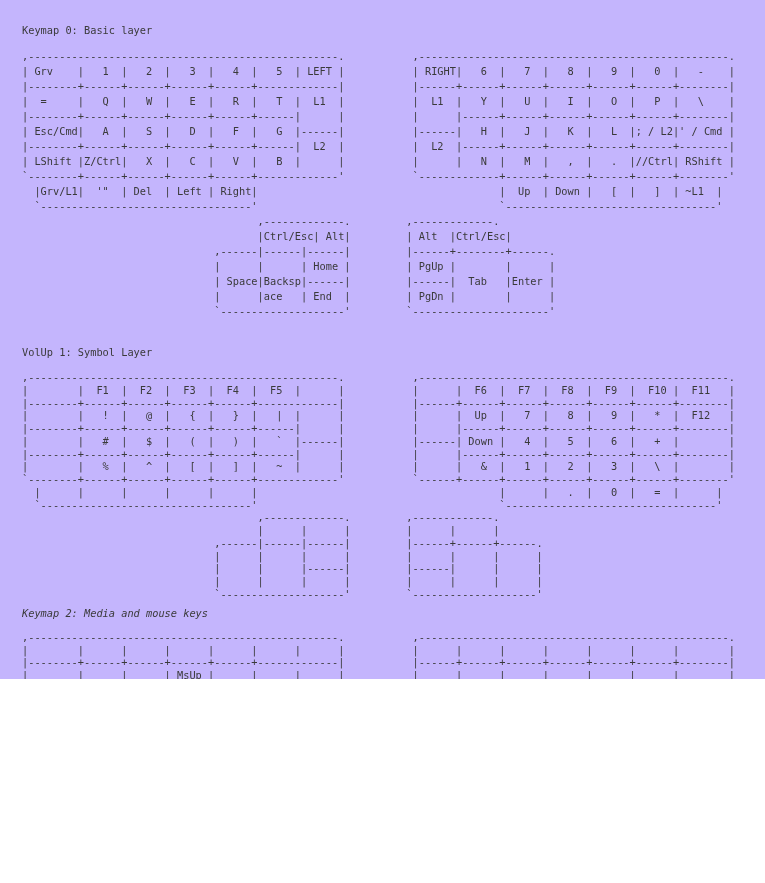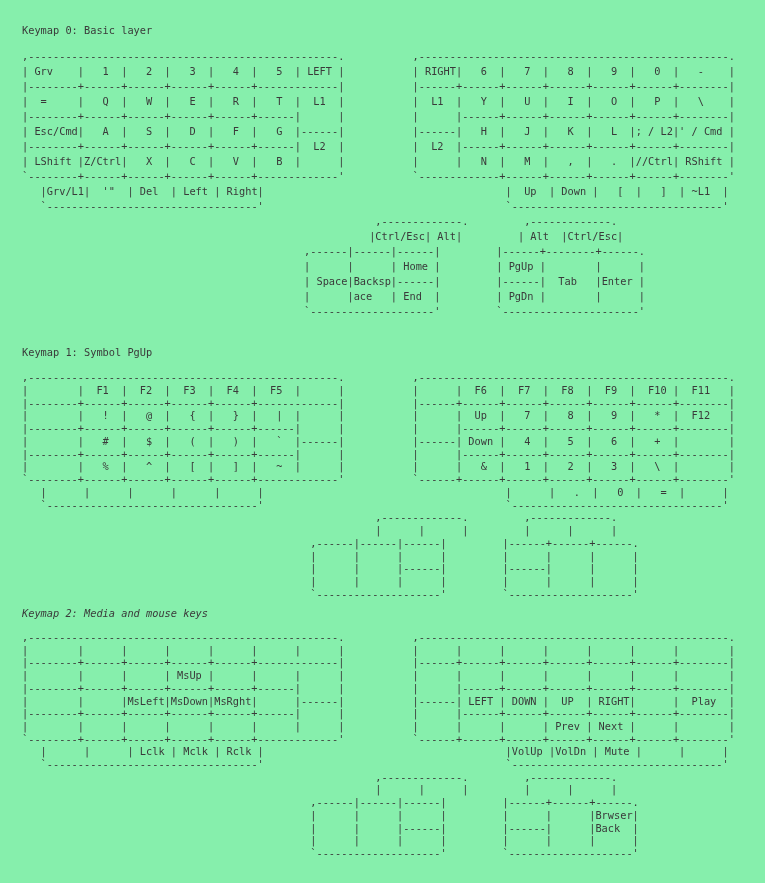--- a/index.html
+++ b/index.html
@@ -1,23 +1,22 @@
 <!DOCTYPE html>
 <html><head>
 <meta charset="utf-8">
 <style>
   html, body { margin: 0; padding: 0; background: #ffffff; }
   #screen {
     position: relative;
     width: 765px;
-    height: 883px;
-    background: #86efac;
+    height: 679px;
+    background: #c4b5fd;
     overflow: hidden;
     font-family: "DejaVu Sans Mono", monospace;
-    text-align: center;
   }
   .kb-title {
     position: absolute;
     left: 22px;
     font-size: 10.3px;
     line-height: 13px;
     color: #3a3a3a;
     white-space: pre;
   }
   .kb-art {
@@ -57,21 +56,21 @@
                                       ,-------------.         ,-------------.
                                       |Ctrl/Esc| Alt|         | Alt  |Ctrl/Esc|
                                ,------|------|------|         |------+--------+------.
                                |      |      | Home |         | PgUp |        |      |
                                | Space|Backsp|------|         |------|  Tab   |Enter |
                                |      |ace   | End  |         | PgDn |        |      |
                                `--------------------'         `----------------------'</pre>
   </section>
 
   <section>
-    <div class="kb-title t1">Keymap 1: Symbol PgUp</div>
+    <div class="kb-title t1">VolUp 1: Symbol Layer</div>
     <pre class="kb-art a1">,--------------------------------------------------.           ,--------------------------------------------------.
 |        |  F1  |  F2  |  F3  |  F4  |  F5  |      |           |      |  F6  |  F7  |  F8  |  F9  |  F10 |  F11   |
 |--------+------+------+------+------+-------------|           |------+------+------+------+------+------+--------|
 |        |   !  |   @  |   {  |   }  |   |  |      |           |      |  Up  |   7  |   8  |   9  |   *  |  F12   |
 |--------+------+------+------+------+------|      |           |      |------+------+------+------+------+--------|
 |        |   #  |   $  |   (  |   )  |   `  |------|           |------| Down |   4  |   5  |   6  |   +  |        |
 |--------+------+------+------+------+------|      |           |      |------+------+------+------+------+--------|
 |        |   %  |   ^  |   [  |   ]  |   ~  |      |           |      |   &amp;  |   1  |   2  |   3  |   \  |        |
 `--------+------+------+------+------+-------------'           `------+------+------+------+------+------+--------'
   |      |      |      |      |      |                                       |      |   .  |   0  |   =  |      |

